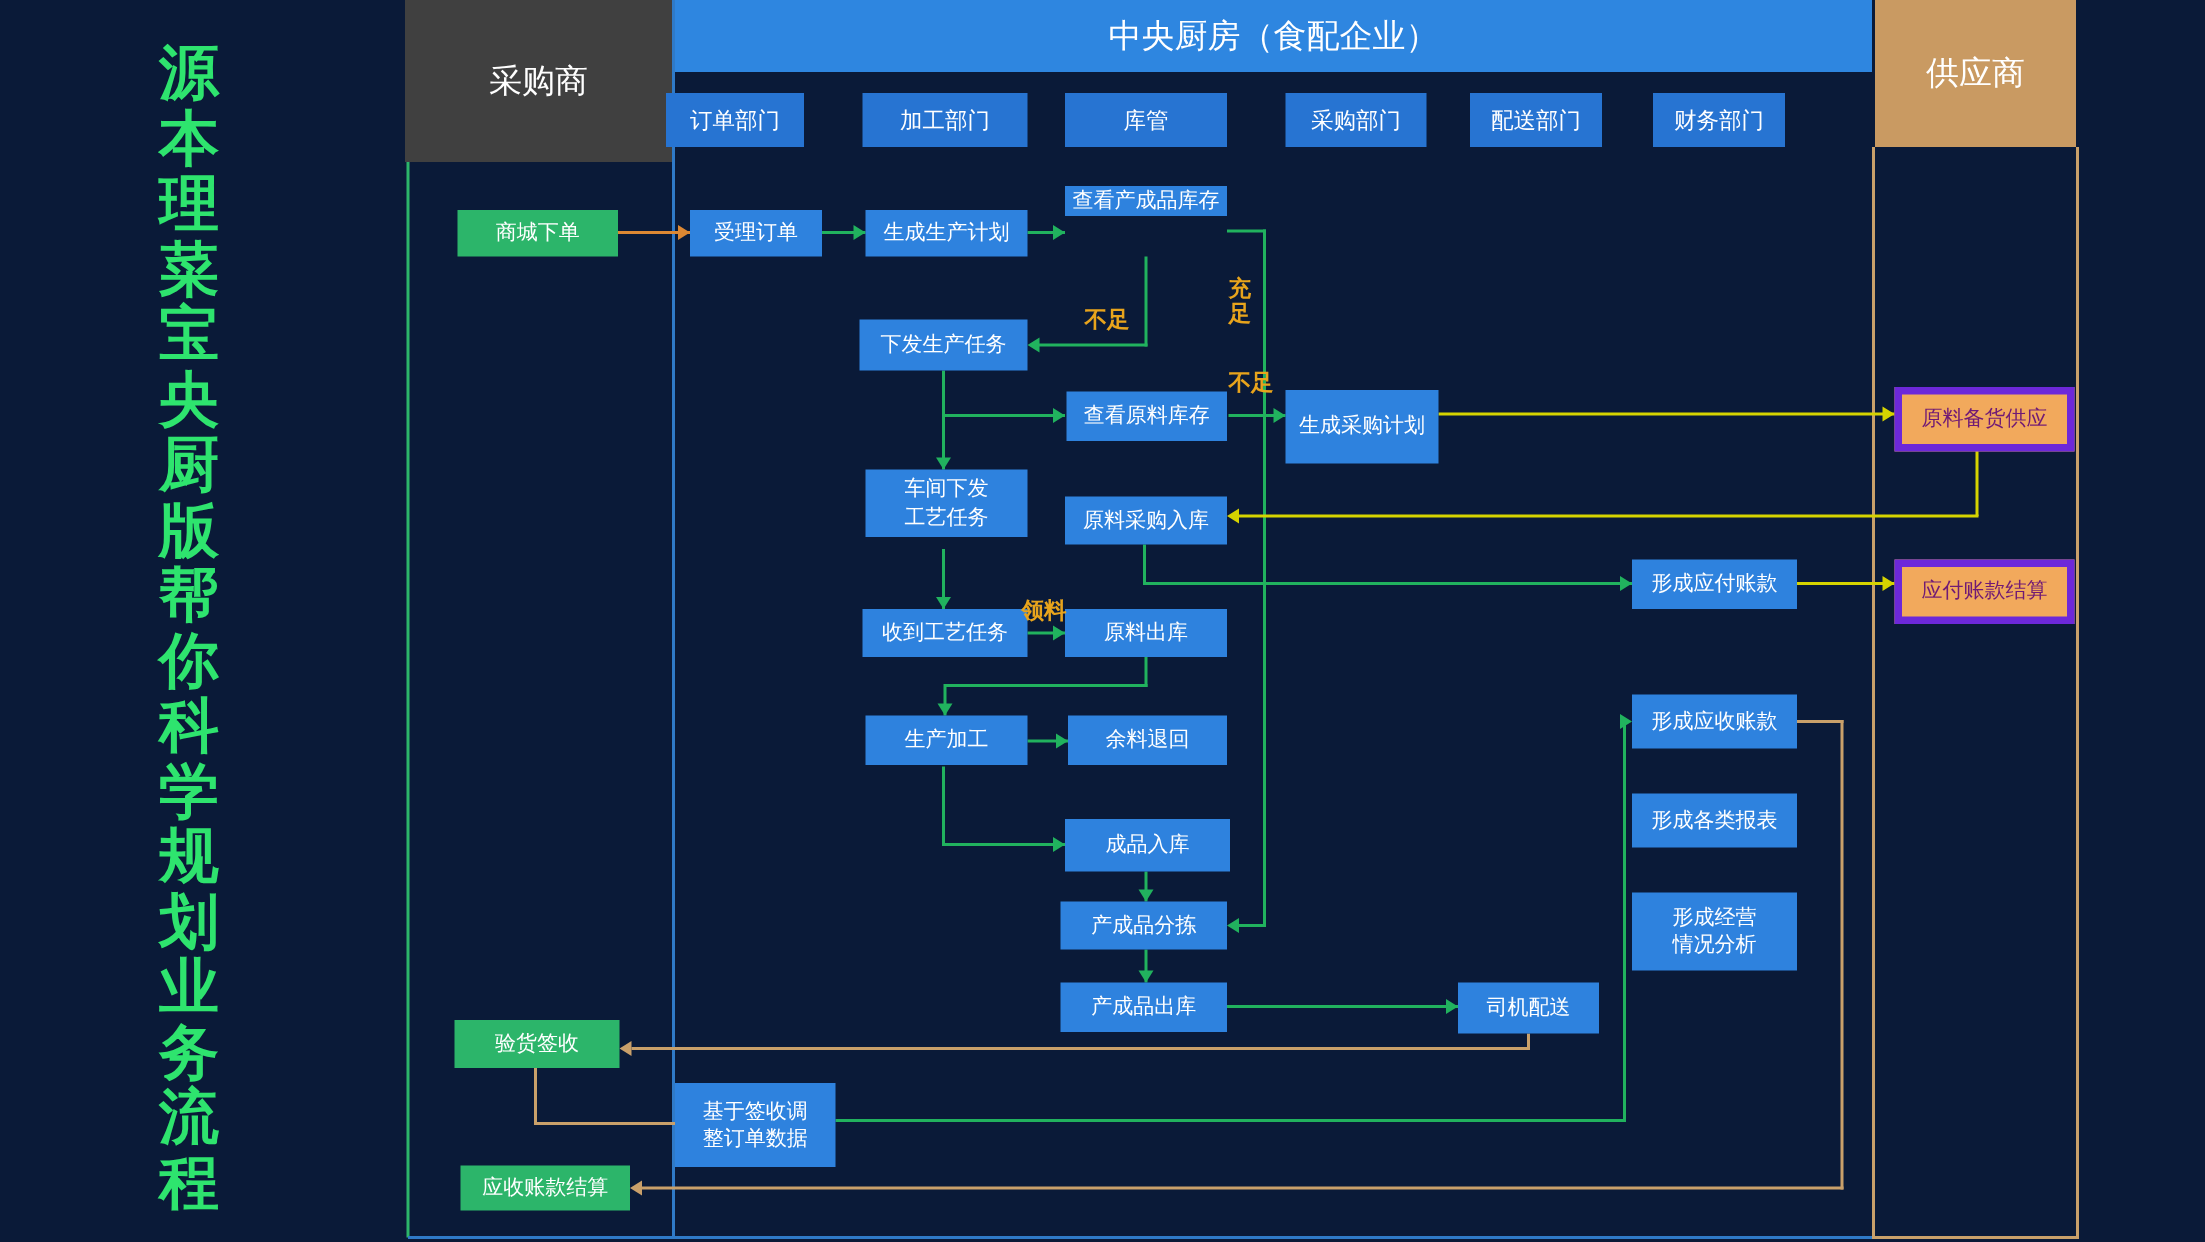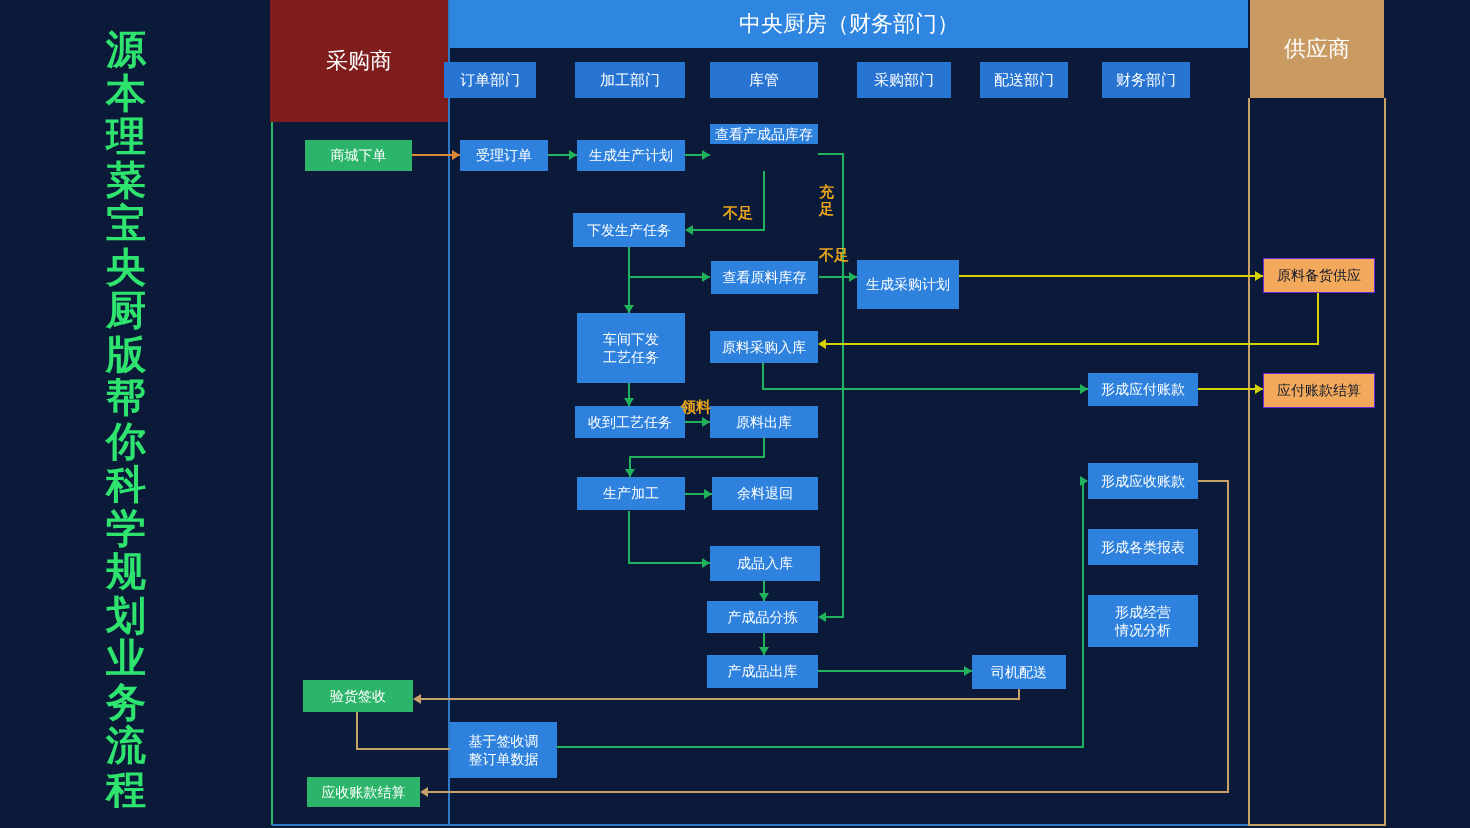--- a/index.html
+++ b/index.html
@@ -8,21 +8,21 @@
   .vtitle { position:absolute; left:101px; top:28px; width:50px; font-size:40px; line-height:43.5px;
             font-weight:bold; color:#2ee46e; word-break:break-all; text-align:center; z-index:4; }
   .lane-h { position:absolute; top:0; display:flex; align-items:center; justify-content:center;
             color:#fff; z-index:3; }
   .dept { position:absolute; top:62px; height:36px; background:#2774d2; color:#fff; font-size:15px;
           display:flex; align-items:center; justify-content:center; z-index:3; }
   .node { position:absolute; display:flex; align-items:center; justify-content:center; text-align:center;
           color:#fff; font-size:14px; line-height:1.3; white-space:pre-line; z-index:3; }
   .node.blue   { background:#2e82de;text-align:right; }
   .node.green  { background:#2cb56a; }
-  .node.orange { background:#f2a95c; border:1px solid #6d28d9; color:#0f172a; }
+  .node.orange { background:#f2a95c; border:5px solid #6d28d9; color:#701a75; }
   .hl, .vl { position:absolute; z-index:1; }
   .hl { height:2px; } .vl { width:2px; }
   .tri { position:absolute; width:0; height:0; z-index:2; }
   .tri.r { border-top:5px solid transparent; border-bottom:5px solid transparent; border-left:8px solid; }
   .tri.l { border-top:5px solid transparent; border-bottom:5px solid transparent; border-right:8px solid; }
   .tri.d { border-left:5px solid transparent; border-right:5px solid transparent; border-top:8px solid; }
   .elabel { position:absolute; color:#e8a41c; font-size:15px; font-weight:bold; line-height:1.15;
             white-space:pre-line; z-index:4; }
 </style>
 </head>
@@ -116,40 +116,40 @@
 
   <div class="hl" style="left:557px;top:746px;width:526px;background:#21b25e"></div>
   <div class="vl" style="left:1082px;top:480px;height:268px;background:#21b25e"></div>
   <div class="tri r" style="left:1080px;top:476px;color:#21b25e"></div>
 
   <div class="hl" style="left:1198px;top:480px;width:31px;background:#c9a06a"></div>
   <div class="vl" style="left:1227px;top:480px;height:313px;background:#c9a06a"></div>
   <div class="hl" style="left:428px;top:791px;width:801px;background:#c9a06a"></div>
   <div class="tri l" style="left:420px;top:787px;color:#c9a06a"></div>
 
-  <div class="lane-h" style="left:270px;width:178px;height:122px;background:#7f1d1d;font-size:22px">采购商</div>
-  <div class="lane-h" style="left:450px;width:798px;height:48px;background:#2e86e0;font-size:22px">中央厨房（财务部门）</div>
+  <div class="lane-h" style="left:270px;width:178px;height:108px;background:#404040;font-size:22px">采购商</div>
+  <div class="lane-h" style="left:450px;width:798px;height:48px;background:#2e86e0;font-size:22px">中央厨房（食配企业）</div>
   <div class="lane-h" style="left:1250px;width:134px;height:98px;background:#c99a62;font-size:22px">供应商</div>
 
   <div class="dept" style="left:444px;width:92px">订单部门</div>
   <div class="dept" style="left:575px;width:110px">加工部门</div>
   <div class="dept" style="left:710px;width:108px">库管</div>
   <div class="dept" style="left:857px;width:94px">采购部门</div>
   <div class="dept" style="left:980px;width:88px">配送部门</div>
   <div class="dept" style="left:1102px;width:88px">财务部门</div>
 
   <div class="node green" style="left:305px;top:140px;width:107px;height:31px">商城下单</div>
   <div class="node blue" style="left:460px;top:140px;width:88px;height:31px">受理订单</div>
   <div class="node blue" style="left:577px;top:140px;width:108px;height:31px">生成生产计划</div>
   <div class="node blue" style="left:710px;top:124px;width:108px;height:20px">查看产成品库存</div>
   <div class="node blue" style="left:573px;top:213px;width:112px;height:34px">下发生产任务</div>
   <div class="node blue" style="left:711px;top:261px;width:107px;height:33px">查看原料库存</div>
   <div class="node blue" style="left:857px;top:260px;width:102px;height:49px">生成采购计划</div>
   <div class="node orange" style="left:1263px;top:258px;width:110px;height:33px">原料备货供应</div>
-  <div class="node blue" style="left:577px;top:313px;width:108px;height:70px">车间下发
+  <div class="node blue" style="left:577px;top:313px;width:108px;height:45px">车间下发
 工艺任务</div>
   <div class="node blue" style="left:710px;top:331px;width:108px;height:32px">原料采购入库</div>
   <div class="node blue" style="left:1088px;top:373px;width:110px;height:33px">形成应付账款</div>
   <div class="node orange" style="left:1263px;top:373px;width:110px;height:33px">应付账款结算</div>
   <div class="node blue" style="left:575px;top:406px;width:110px;height:32px">收到工艺任务</div>
   <div class="node blue" style="left:710px;top:406px;width:108px;height:32px">原料出库</div>
   <div class="node blue" style="left:577px;top:477px;width:108px;height:33px">生产加工</div>
   <div class="node blue" style="left:712px;top:477px;width:106px;height:33px">余料退回</div>
   <div class="node blue" style="left:1088px;top:463px;width:110px;height:36px">形成应收账款</div>
   <div class="node blue" style="left:710px;top:546px;width:110px;height:35px">成品入库</div>

